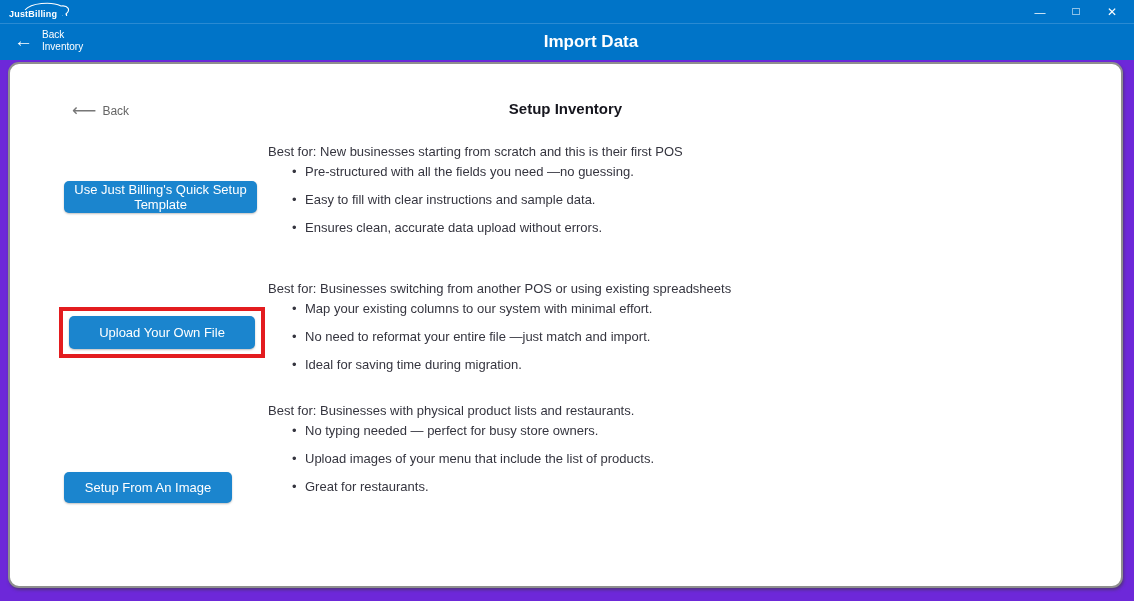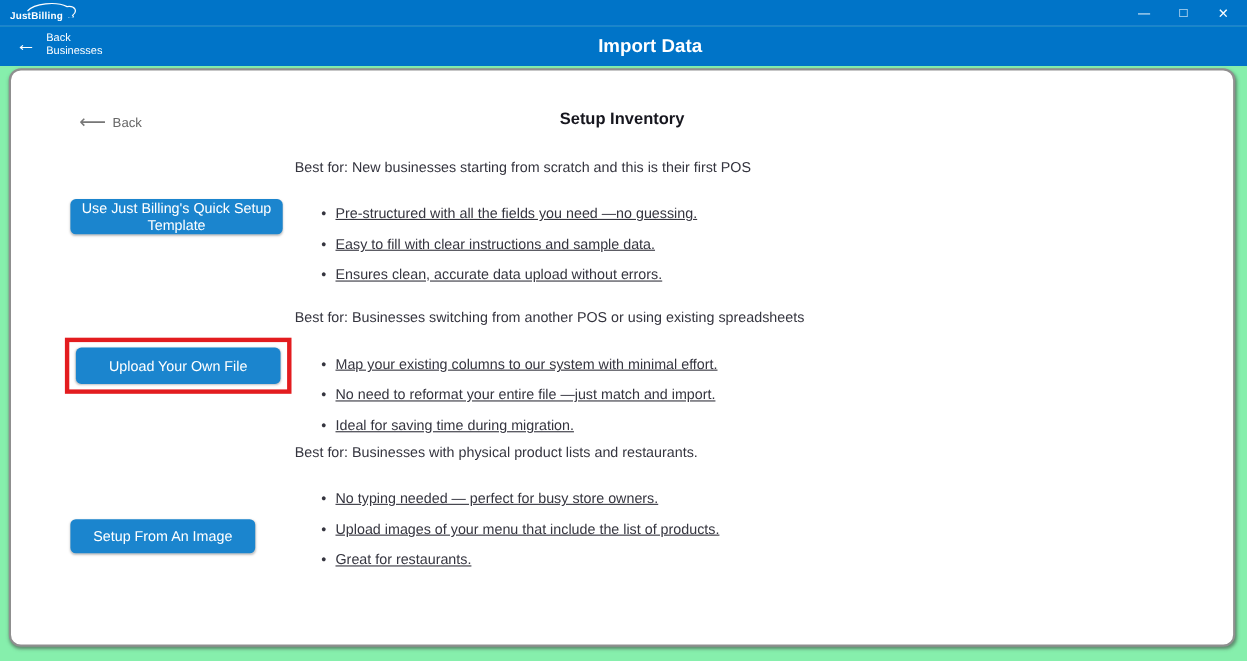--- a/index.html
+++ b/index.html
@@ -4,21 +4,21 @@
 <style>
   html, body { margin: 0; padding: 0; }
   body {
     font-family: "Liberation Sans", sans-serif;
     background: #e9e9e9;
     -webkit-font-smoothing: antialiased;
   }
   .app {
     position: relative;
     width: 1134px; height: 601px;
-    background: #86efac;
+    background: #6d28d9;
     overflow: hidden;
   }
 
   
   .titlebar {
     position: absolute; top: 0; left: 0; right: 0;
     height: 23px;
     background: #0074c8;
     display: flex; align-items: center;
     border-bottom: 1px solid #2a8ad2;
@@ -131,24 +131,23 @@
     position: absolute;
     left: 258px;
     color: #35353f;
     font-size: 13px;
   }
   .sec-text.s1 { top: 79px; }
   .sec-text.s2 { top: 216px; }
   .sec-text.s3 { top: 338px; }
   .sec-heading { line-height: 18px; }
   .sec-text ul {
-    margin: 24px 0 0 0;
+    margin: 2px 0 0 0;
     padding: 0 0 0 24px;
     list-style: none;
-    text-decoration: underline;
   }
   .sec-text li {
     position: relative;
     padding-left: 13px;
     line-height: 18px;
     margin-bottom: 10px;
   }
   .sec-text li::before {
     content: "\2022";
     position: absolute;
@@ -173,21 +172,21 @@
       <div class="win-btn max">□</div>
       <div class="win-btn close">✕</div>
     </div>
   </div>
 
   <div class="header">
     <div class="back-control">
       <span class="arrow">←</span>
       <span class="lines">
         <span>Back</span><br>
-        <span>Businesses</span>
+        <span>Inventory</span>
       </span>
     </div>
     <div class="header-title">Import Data</div>
   </div>
 
   <div class="card">
 
     <div class="page-back">
       <span class="arrow">⟵</span>
       <span class="label">Back</span>

